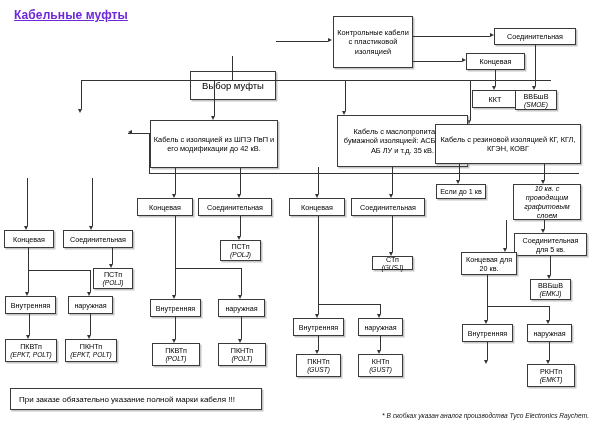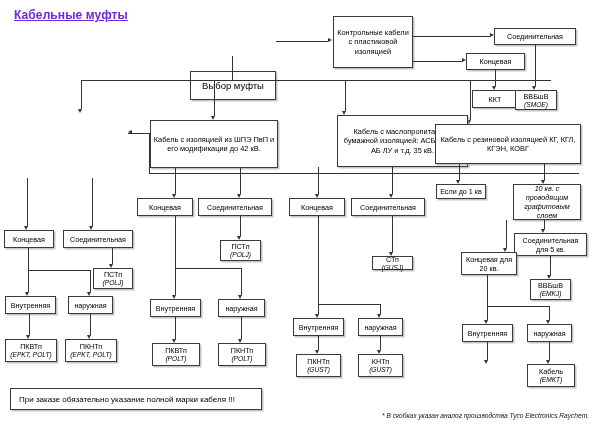--- a/index.html
+++ b/index.html
@@ -366,21 +366,21 @@
     <span class="lbl">наружная</span>
   </div>
 
   <div class="ln v" style="left:487px;top:342px;height:18px;"></div>
   <div class="arw down" style="left:484.4px;top:360px;"></div>
   <div class="ln v" style="left:549px;top:342px;height:18px;"></div>
   <div class="arw down" style="left:546.4px;top:360px;"></div>
 
   <div class="node" style="left:527px;top:364px;width:48px;height:23px;">
     <span>
-      <span class="lbl">Кабель</span>
+      <span class="lbl">РКНТп</span>
       <span class="sub">(EMKT)</span>
     </span>
   </div>
 
   <div class="node note" style="left:10px;top:388px;width:252px;height:22px;padding-left:8px;">
     <span class="lbl" style="text-align:left;">При заказе обязательно указание полной марки кабеля !!!</span>
   </div>
 
   <div class="footnote" style="left:382px;top:412px;">* В скобках указан аналог производства Tyco Electronics Raychem.</div>
 

